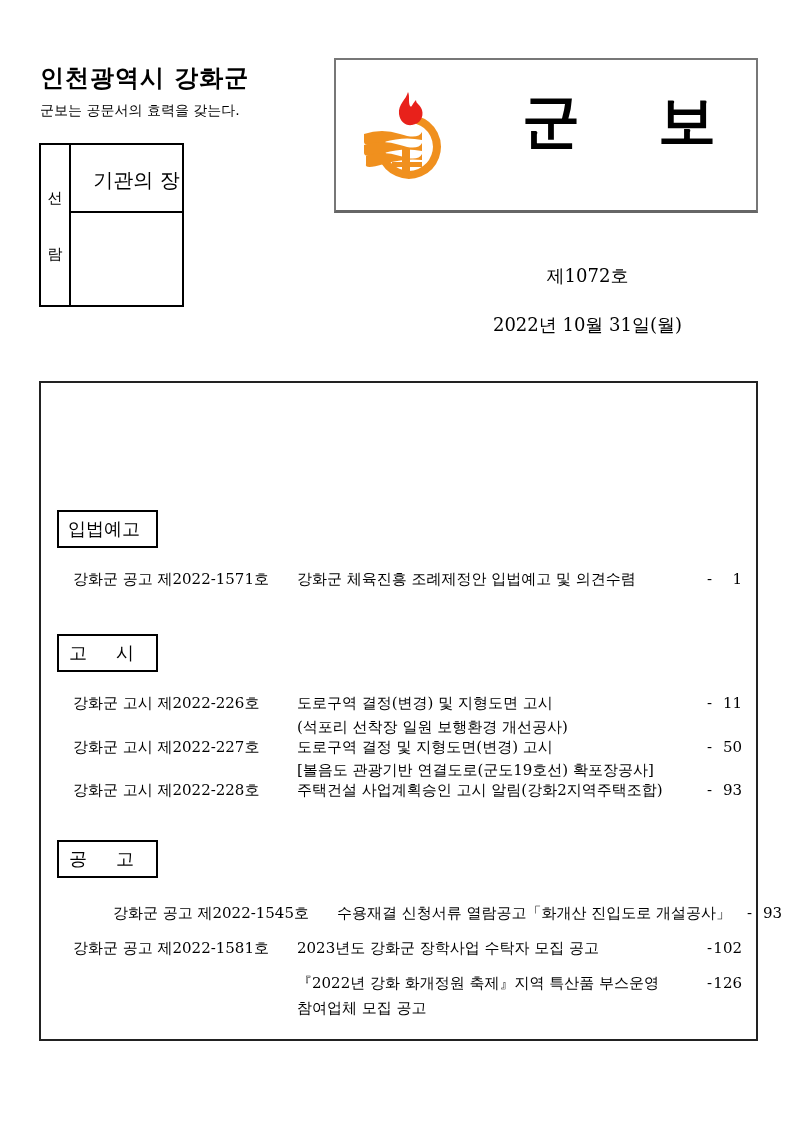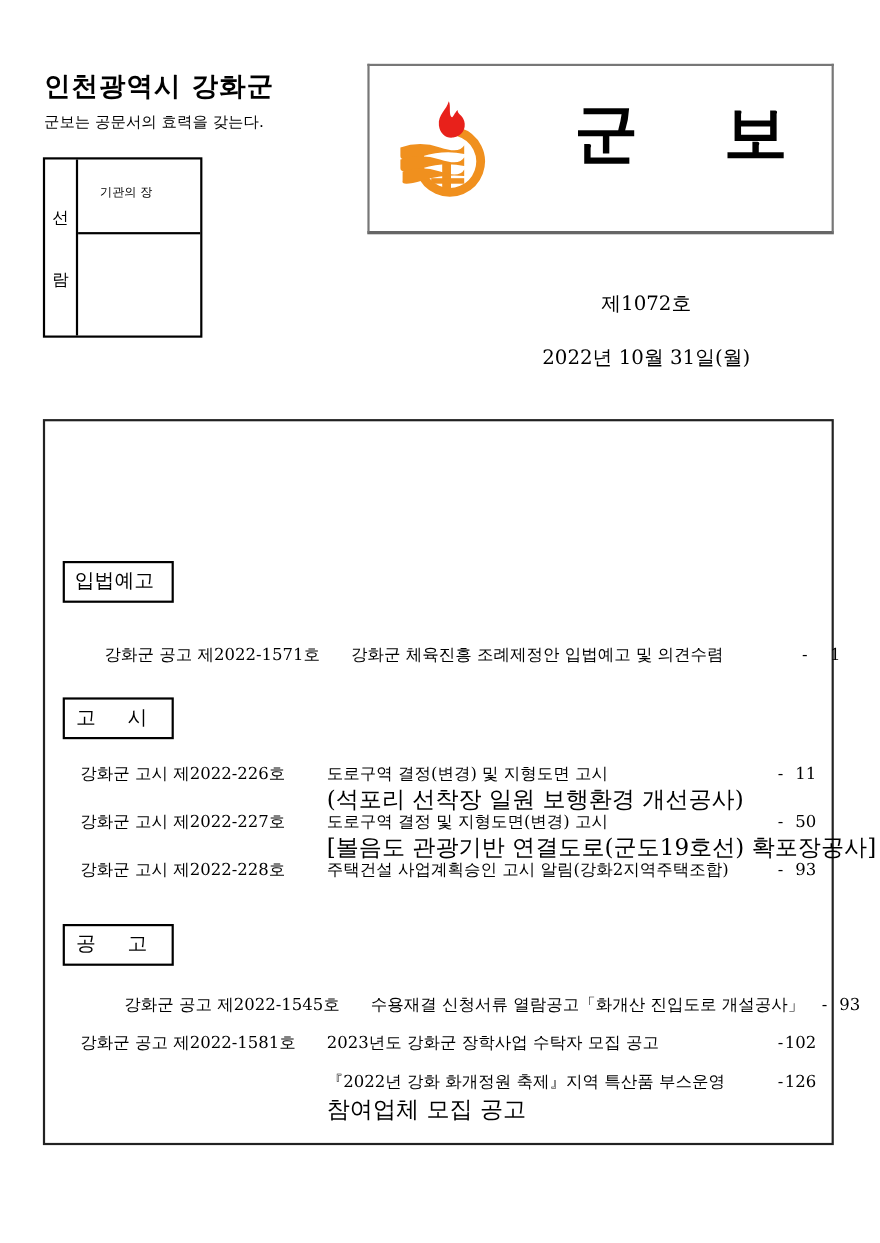--- a/index.html
+++ b/index.html
@@ -8,21 +8,21 @@
     .serif { font-family: "DejaVu Serif", "Liberation Serif", serif; }
 
     .org-title { position: absolute; left: 40px; top: 62px; font-size: 24px; font-weight: bold; letter-spacing: 1px; }
     .org-sub { position: absolute; left: 40px; top: 102px; font-size: 14px; }
 
     .review-box { position: absolute; left: 39px; top: 143px; width: 145px; height: 164px; border: 2px solid #000; box-sizing: border-box; }
     .review-left { position: absolute; left: 0; top: 0; width: 30px; height: 100%; border-right: 2px solid #000; box-sizing: border-box; }
     .review-left span { position: absolute; left: 0; width: 28px; text-align: center; font-size: 15px; }
     .review-left .c1 { top: 44px; }
     .review-left .c2 { top: 100px; }
-    .review-head { position: absolute; left: 30px; top: 0; right: 0; height: 68px; border-bottom: 2px solid #000; box-sizing: border-box; padding-top: 22px; font-size: 11px; padding-left: 20px; }
+    .review-head { position: absolute; left: 30px; top: 0; right: 0; height: 68px; border-bottom: 2px solid #000; box-sizing: border-box; text-align: center; padding-top: 22px; font-size: 20px; padding-left: 20px; }
 
     .masthead { position: absolute; left: 334px; top: 58px; width: 424px; height: 155px; border: 2px solid #777; border-bottom: 3px solid #666; box-sizing: border-box; background: #fff; }
     .masthead .logo { position: absolute; left: 26px; top: 30px; width: 86px; height: 90px; }
     .masthead .title-char { position: absolute; top: 32px; font-size: 58px; font-weight: bold; line-height: 1; }
     .masthead .t1 { left: 186px; }
     .masthead .t2 { left: 322px; }
 
     .issue-no { position: absolute; left: 400px; width: 375px; text-align: center; top: 264px; font-size: 18px; }
     .issue-date { position: absolute; left: 400px; width: 375px; text-align: center; top: 313px; font-size: 18px; }
 
@@ -30,21 +30,21 @@
     .toc-title { position: absolute; top: 30px; left: 0; width: 100%; text-align: center; font-size: 17px; }
 
     .section-label { position: absolute; left: 16px; width: 101px; height: 38px; border: 2px solid #000; box-sizing: border-box; font-size: 18px; line-height: 34px; padding-left: 9px; }
     .section-label.spread { display: flex; justify-content: space-between; padding: 0 22px 0 10px; }
 
     .entry { position: absolute; left: 0; width: 100%; font-size: 15px; height: 22px; line-height: 22px; }
     .entry .code { position: absolute; left: 32px; white-space: nowrap; }
     .entry .desc { position: absolute; left: 256px; white-space: nowrap; }
     .entry .dash { position: absolute; left: 666px; }
     .entry .page { position: absolute; right: 14px; text-align: right; }
-    .subline { position: absolute; left: 256px; font-size: 21px; white-space: nowrap; height: 22px; line-height: 22px; }
+    .subline { position: absolute; left: 256px; font-size: 15px; white-space: nowrap; height: 22px; line-height: 22px; }
   </style>
 </head>
 <body>
 
 <div class="org-title sans">인천광역시 강화군</div>
 <div class="org-sub sans">군보는 공문서의 효력을 갖는다.</div>
 
 <div class="review-box sans">
   <div class="review-left">
     <span class="c1">선</span>
@@ -70,21 +70,21 @@
   <div class="title-char t1">군</div>
   <div class="title-char t2">보</div>
 </div>
 
 <div class="issue-no serif">제1072호</div>
 <div class="issue-date serif">2022년 10월 31일(월)</div>
 
 <div class="toc serif">
 
   <div class="section-label" style="top:127px;">입법예고</div>
-  <div class="entry" style="top:201px;margin-left:22px;">
+  <div class="entry" style="top:185px;">
     <span class="code">강화군 공고 제2022-1571호</span>
     <span class="desc">강화군 체육진흥 조례제정안 입법예고 및 의견수렴</span>
     <span class="dash">-</span>
     <span class="page">1</span>
   </div>
 
   <div class="section-label spread" style="top:251px;">
     <span>고</span>
     <span>시</span>
   </div>

